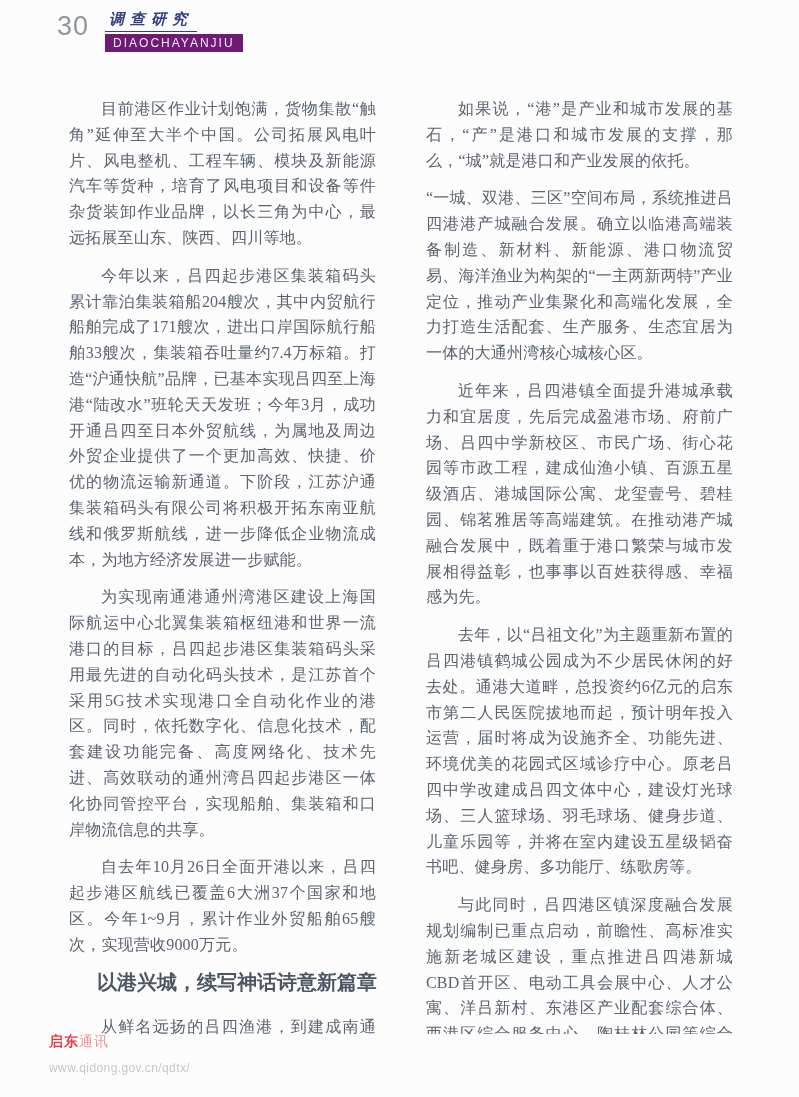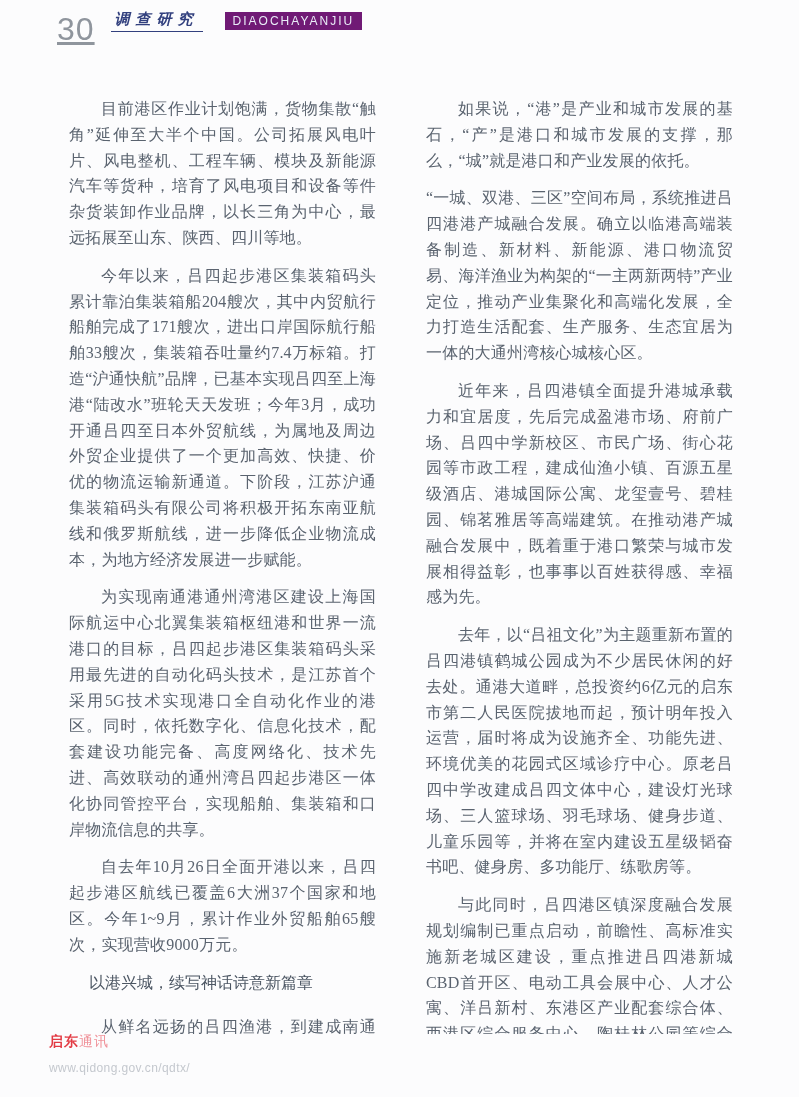--- a/index.html
+++ b/index.html
@@ -5,23 +5,23 @@
   html,body{margin:0;padding:0;}
   body{
     width:799px;height:1097px;position:relative;
     background:#fcfcfd;overflow:hidden;
     font-family:"Liberation Serif","DejaVu Serif",serif;
   }
   
   .header{position:absolute;top:10px;left:57px;display:flex;align-items:flex-start;gap:16px;}
   .page-num{
     font-family:"Liberation Sans","DejaVu Sans",sans-serif;
-    font-size:32px;color:#8f959d;line-height:1;margin-top:3px;letter-spacing:1px;text-decoration:underline;
+    font-size:27px;color:#8f959d;line-height:1;margin-top:3px;letter-spacing:1px;
   }
-  .logo{display:flex;align-items:flex-start;gap:22px;}
+  .logo{display:flex;flex-direction:column;align-items:flex-start;}
   .logo-cn{
     font-size:15px;font-style:italic;font-weight:bold;color:#32407e;
     letter-spacing:6px;padding:0 4px 2px 4px;border-bottom:1px solid #32407e;
   }
   .logo-en{
     margin-top:2px;background:#701a75;color:#e9ecf7;
     font-family:"Liberation Sans","DejaVu Sans",sans-serif;
     font-size:12px;letter-spacing:2px;padding:2px 8px 2px 8px;line-height:1.2;
   }
   
@@ -31,21 +31,21 @@
   }
   .col{width:331px;}
   .para{
     margin:12px;text-indent:2em;text-align:justify;
     font-size:16px;line-height:25.8px;color:#5a636f;
     letter-spacing:0.2px;
   }
   .para.noindent{text-indent:0;}
   .heading{
     margin:11px 0 19px 0;text-indent:2em;
-    font-size:16px;line-height:25.8px;font-weight:normal;color:#4c5663;
+    font-size:20px;line-height:25.8px;font-weight:bold;color:#4c5663;
   }
   
   .footer{position:absolute;left:49px;bottom:22px;}
   .brand{font-size:14px;line-height:1.2;}
   .brand-bold{color:#e23b44;font-weight:bold;letter-spacing:1px;}
   .brand-light{color:#f0929a;letter-spacing:1px;}
   .url{
     font-family:"Liberation Sans","DejaVu Sans",sans-serif;
     font-size:12px;color:#c4c8ce;margin-top:10px;letter-spacing:0.4px;
   }

